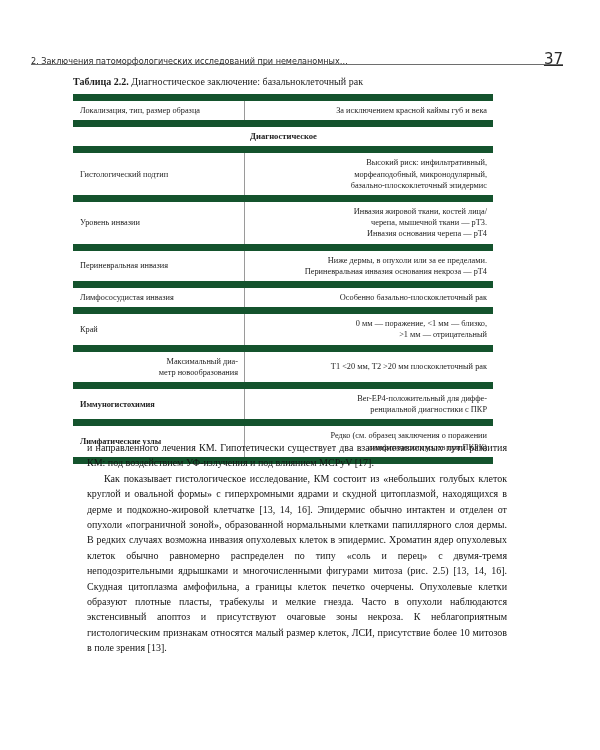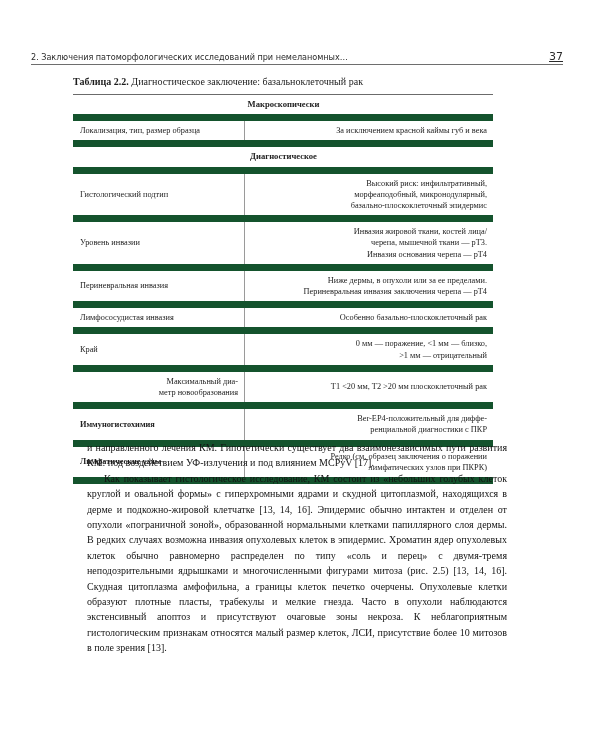--- a/index.html
+++ b/index.html
@@ -36,21 +36,21 @@
     justify-content: space-between;
     font-family: "DejaVu Sans", "Liberation Sans", sans-serif;
     font-size: 8.1px;
     letter-spacing: -0.02px;
     color: #2a2a2a;
   }
   .runhead-title {
     white-space: nowrap;
   }
   .runhead-page {
-    font-size: 11px;
+    font-size: 15px;
     color: #2a2a2a;
     text-decoration: underline;
   }
   .runhead-rule {
     position: absolute;
     left: 31px;
     top: 64px;
     width: 532px;
     height: 1px;
     background: #6e6e6e;
@@ -149,23 +149,20 @@
     <span class="runhead-page">37</span>
   </div>
   <div class="runhead-rule"></div>
 
   <div class="table-caption">
     <b>Таблица 2.2.</b><span> Диагностическое заключение: базальноклеточный рак</span>
   </div>
 
   <table class="tbl">
     <tbody>
-      <tr class="rule-thick">
-        <td class="span" colspan="2">Макроскопически</td>
-      </tr>
 
       <tr class="rule-top">
         <td class="c1">Локализация, тип, размер образца</td>
         <td class="c2">
           <span class="cellline">За исключением красной каймы губ и века</span>
         </td>
       </tr>
 
       <tr class="rule-top">
         <td class="span" colspan="2">Диагностическое</td>
@@ -186,21 +183,21 @@
           <span class="cellline">Инвазия жировой ткани, костей лица/</span>
           <span class="cellline">черепа, мышечной ткани — рТ3.</span>
           <span class="cellline">Инвазия основания черепа — рТ4</span>
         </td>
       </tr>
 
       <tr class="rule-top">
         <td class="c1">Периневральная инвазия</td>
         <td class="c2">
           <span class="cellline">Ниже дермы, в опухоли или за ее пределами.</span>
-          <span class="cellline">Периневральная инвазия заключения черепа — рТ4</span>
+          <span class="cellline">Периневральная инвазия основания некроза — рТ4</span>
         </td>
       </tr>
 
       <tr class="rule-top">
         <td class="c1">Лимфососудистая инвазия</td>
         <td class="c2">
           <span class="cellline">Особенно базально-плоскоклеточный рак</span>
         </td>
       </tr>
 

